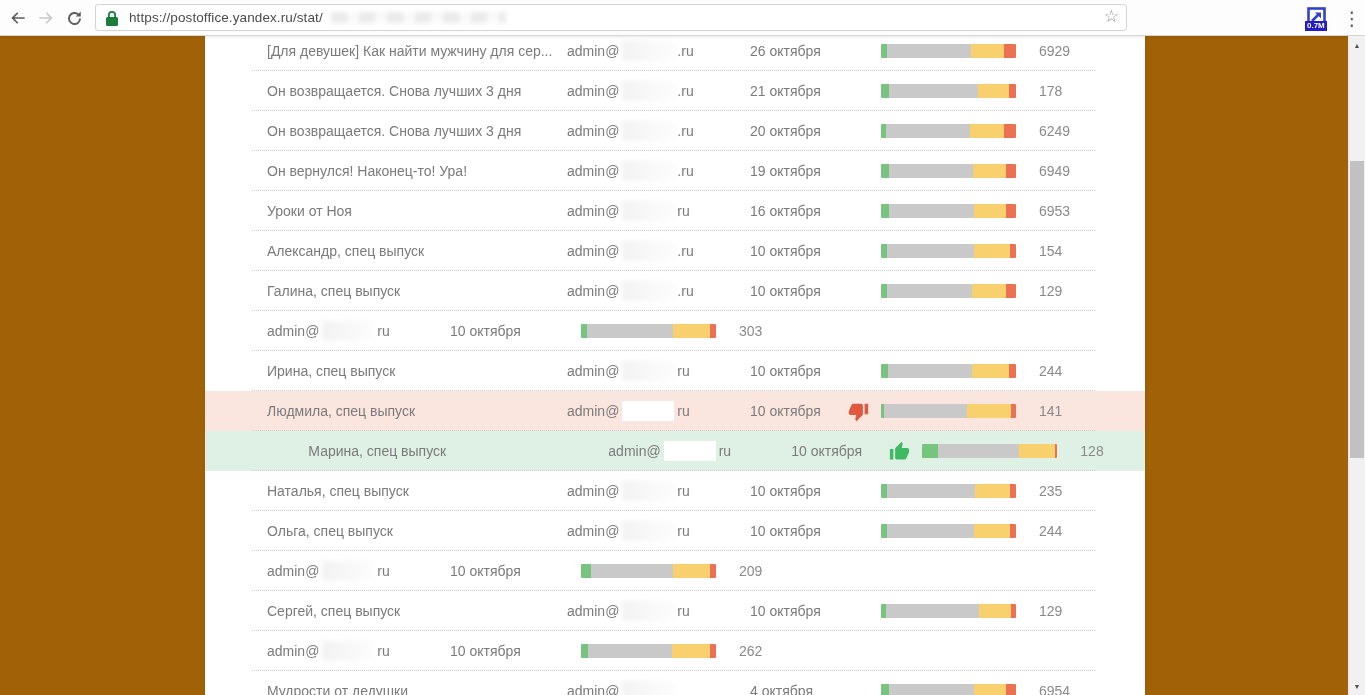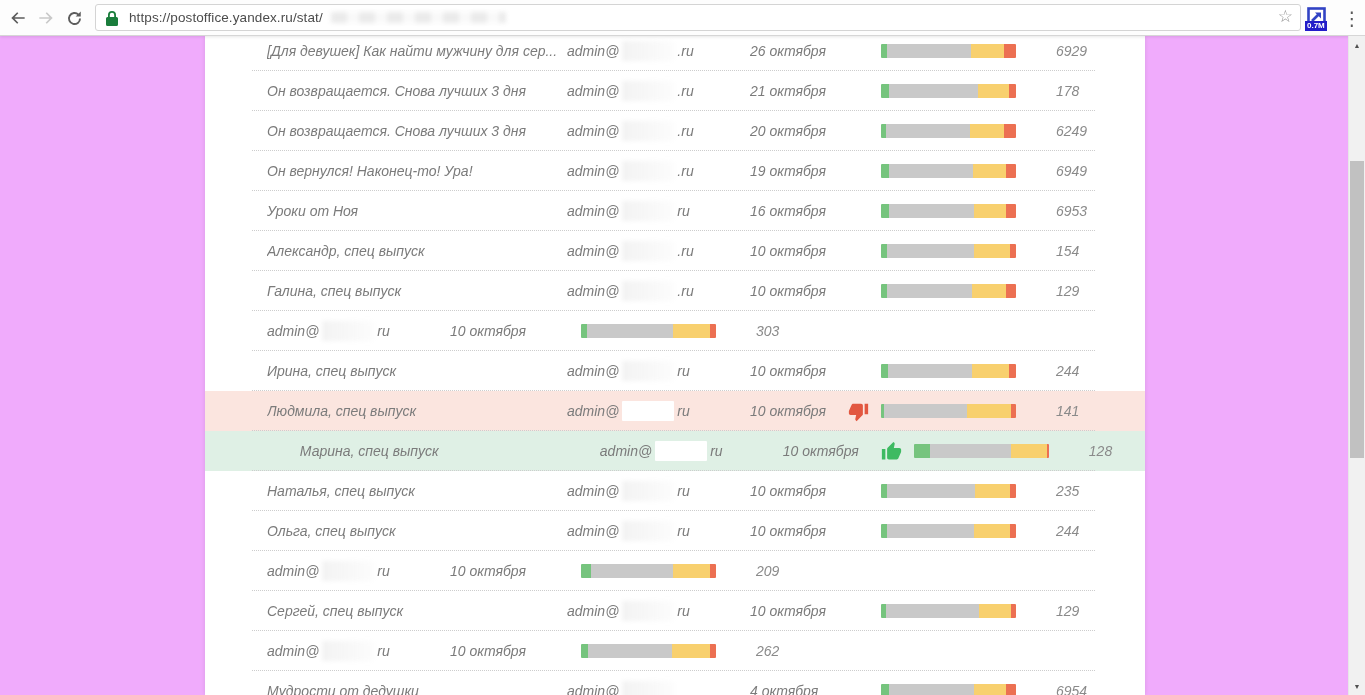--- a/index.html
+++ b/index.html
@@ -7,54 +7,54 @@
     font-family:"Liberation Sans","DejaVu Sans",sans-serif; background:#f2f1ef; }
 
   
   .toolbar { position:absolute; top:0; left:0; right:0; height:36px; background:#fdfdfd;
     border-bottom:1px solid #d6d6d6; box-shadow:0 1px 3px rgba(0,0,0,.10); z-index:30; }
   .navbtn { position:absolute; top:5px; width:26px; height:26px; display:flex;
     align-items:center; justify-content:center; border-radius:13px; cursor:pointer; }
   .nav-back { left:5px; }
   .nav-fwd  { left:33px; }
   .nav-rel  { left:61px; }
-  .omnibox { position:absolute; left:95px; top:4px; width:1206px; height:27px; background:#fff;
+  .omnibox { position:absolute; left:95px; top:4px; width:1032px; height:27px; background:#fff;
     border:1px solid #d4d4d4; border-radius:3px; display:flex; align-items:center; }
   .lock { margin-left:10px; display:flex; }
   .url { margin-left:11px; font-size:13.5px; color:#4c4c4c; letter-spacing:.1px; white-space:nowrap; }
   .url-blur { width:175px; height:11px; margin-left:8px; border-radius:2px;
     background:repeating-linear-gradient(90deg,#e4e4e4 0 16px,#f7f7f7 16px 28px);
     filter:blur(2px); opacity:.75; }
   .star { position:absolute; right:7px; top:1px; font-size:17px; color:#949494; cursor:pointer; }
   .ext { position:absolute; left:1307px; top:7px; width:22px; height:24px; cursor:pointer; }
   .ext-badge { position:absolute; left:-2px; top:14px; background:#221cc9; color:#fff;
     font-size:8px; line-height:10px; height:10px; padding:0 2px; font-weight:bold; }
   .menu { position:absolute; left:1340px; top:5px; width:24px; height:26px; display:flex;
     align-items:center; justify-content:center; font-size:19px; color:#5a5a5a; cursor:pointer; }
 
   
-  .page { position:absolute; top:36px; left:0; right:17px; bottom:0; overflow:hidden; background:#f0abfc;font-style:italic; }
+  .page { position:absolute; top:36px; left:0; right:17px; bottom:0; overflow:hidden; background:#a16207; }
   .card { position:absolute; left:205px; width:940px; top:0; bottom:0; background:#fff;
     box-shadow:0 0 4px rgba(0,0,0,.10); }
   .rows { position:absolute; top:-5px; left:0; right:0; }
   .row { height:40px; display:flex; align-items:center; padding-left:62px; position:relative; }
   .row::after { content:""; position:absolute; left:47px; right:50px; bottom:0;
     border-bottom:1px dotted #cdcdcd; }
   .subject { width:300px; font-size:14px; color:#7b7b7b; white-space:nowrap; overflow:hidden; }
   .email { width:130px; display:flex; align-items:center; font-size:14px; color:#7b7b7b; }
   .patch { width:52px; height:20px; margin:0 3px; border-radius:1px; }
   .patch-faint { background:linear-gradient(90deg,rgba(214,214,214,.30),rgba(238,238,238,.15));
     filter:blur(2px); }
   .patch-white { background:#ffffff; }
   .date { margin-left:53px; width:98px; font-size:14px; color:#7b7b7b; white-space:nowrap; }
   .thumb { width:33px; height:26px; display:flex; align-items:center; }
   .thumb svg { cursor:pointer; }
   .bar { width:135px; height:14px; display:flex; border-radius:1px; overflow:hidden; }
   .seg { height:100%; }
-  .value { margin-left:40px; font-size:14px; color:#8a8a8a; }
+  .value { margin-left:23px; font-size:14px; color:#8a8a8a; }
 
   
   .scrollbar { position:absolute; top:36px; right:0; bottom:0; width:17px; background:#f1f1f1;
     border-left:1px solid #e7e7e7; z-index:40; }
   .sb-arrow { position:absolute; left:0; width:100%; height:14px; display:flex; align-items:center;
     justify-content:center; font-size:7px; color:#505050; cursor:pointer; }
   .sb-up { top:2px; } .sb-down { bottom:2px; }
   .sb-thumb { position:absolute; left:1px; right:1px; top:125px; height:297px; background:#c1c1c1; cursor:pointer; }
 </style>
 </head>

